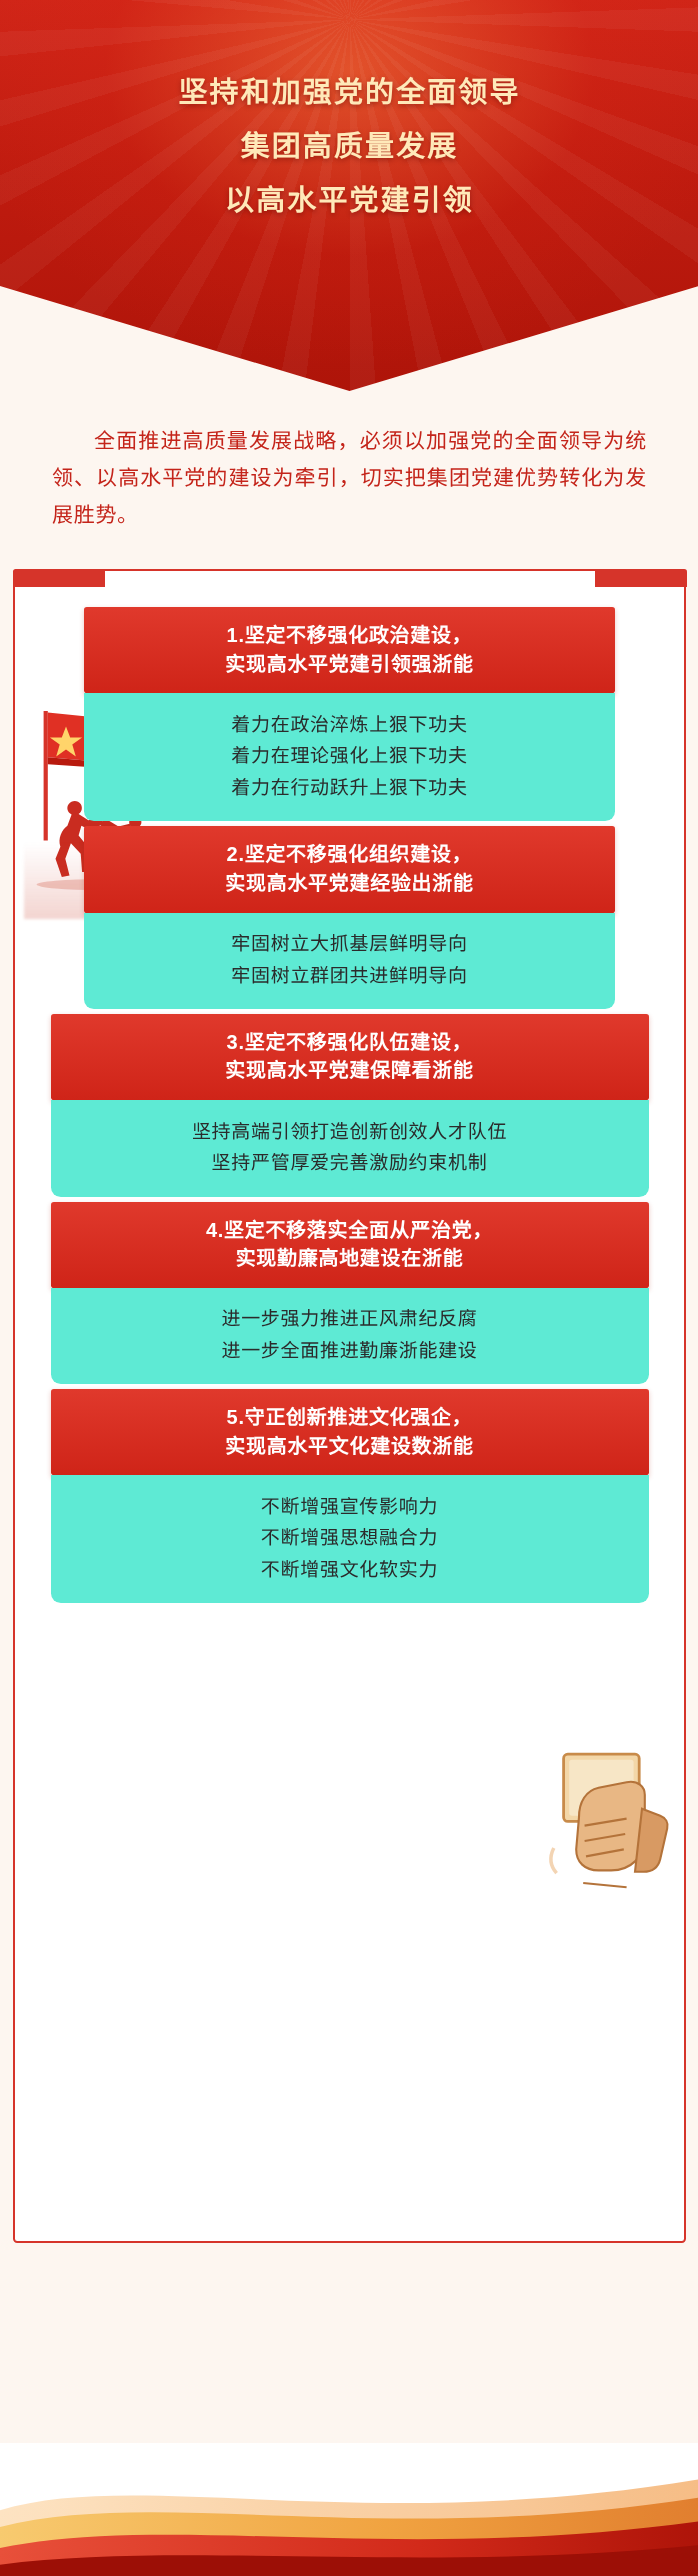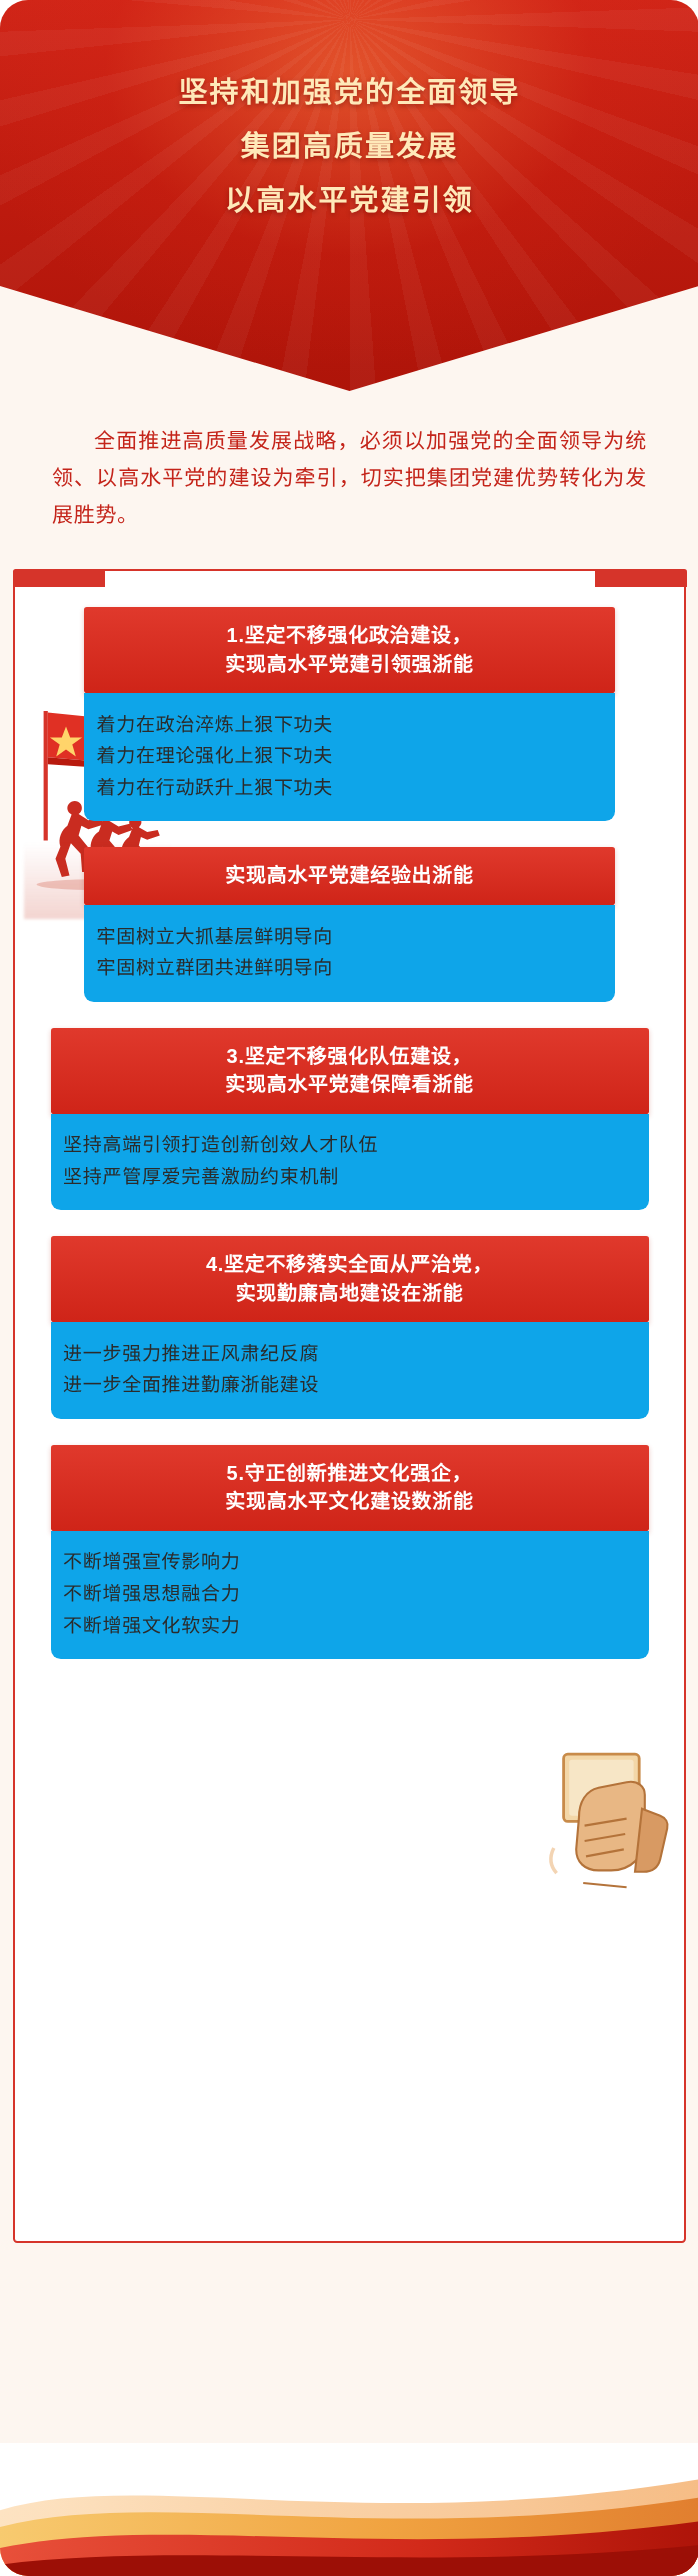--- a/index.html
+++ b/index.html
@@ -10,21 +10,20 @@
   body {
     font-family: "Liberation Sans", "DejaVu Sans", sans-serif;
   }
   #page {
     position: relative;
     width: 699px;
     height: 2576px;
     margin: 0 auto;
     overflow: hidden;
     background: #fdf6f0;
-    border-radius: 28px;
   }
 
   
   .header {
     position: relative;
     width: 699px;
     height: 391px;
     background: linear-gradient(180deg, #d02518 0%, #bf1b0f 45%, #ae1409 100%);
     overflow: hidden;
   }
@@ -146,44 +145,44 @@
     right: 7px;
     top: 1179px;
     width: 140px;
     height: 161px;
     pointer-events: none;
   }
 
   
   .section {
     position: relative;
-    margin: 0 auto 26px auto;
+    margin: 0 auto 5px auto;
     width: 531px;
   }
   .section.wide { width: 598px; }
   .section-head {
     background: linear-gradient(180deg, #e0392c 0%, #cf2418 100%);
     color: #ffffff;
     border-radius: 2.8px;
     padding: 14px 12.6px 15.4px 12.6px;
     text-align: center;
     box-shadow: 0 2.1px 4.9px rgba(170,30,20,0.25);
   }
   .section-head .hl {
     display: block;
     font-size: 20px;
     font-weight: bold;
     line-height: 1.42;
     letter-spacing: 0.7px;
   }
   .section-body {
-    background: #0ea5e9;
+    background: #5eead4;
     border-radius: 0 0 9.8px 9.8px;
     padding: 15.4px 12.6px 18px 12.6px;
-    text-align: left;
+    text-align: center;
   }
   .section-body .bullet {
     display: block;
     color: #2b2b2b;
     font-size: 19px;
     line-height: 1.66;
     letter-spacing: 0.7px;
   }
 
   
@@ -272,20 +271,21 @@
       </div>
       <div class="section-body">
         <span class="bullet">着力在政治淬炼上狠下功夫</span>
         <span class="bullet">着力在理论强化上狠下功夫</span>
         <span class="bullet">着力在行动跃升上狠下功夫</span>
       </div>
     </div>
 
     <div class="section">
       <div class="section-head">
+        <span class="hl">2.坚定不移强化组织建设，</span>
         <span class="hl">实现高水平党建经验出浙能</span>
       </div>
       <div class="section-body">
         <span class="bullet">牢固树立大抓基层鲜明导向</span>
         <span class="bullet">牢固树立群团共进鲜明导向</span>
       </div>
     </div>
 
     <div class="section wide">
       <div class="section-head">

